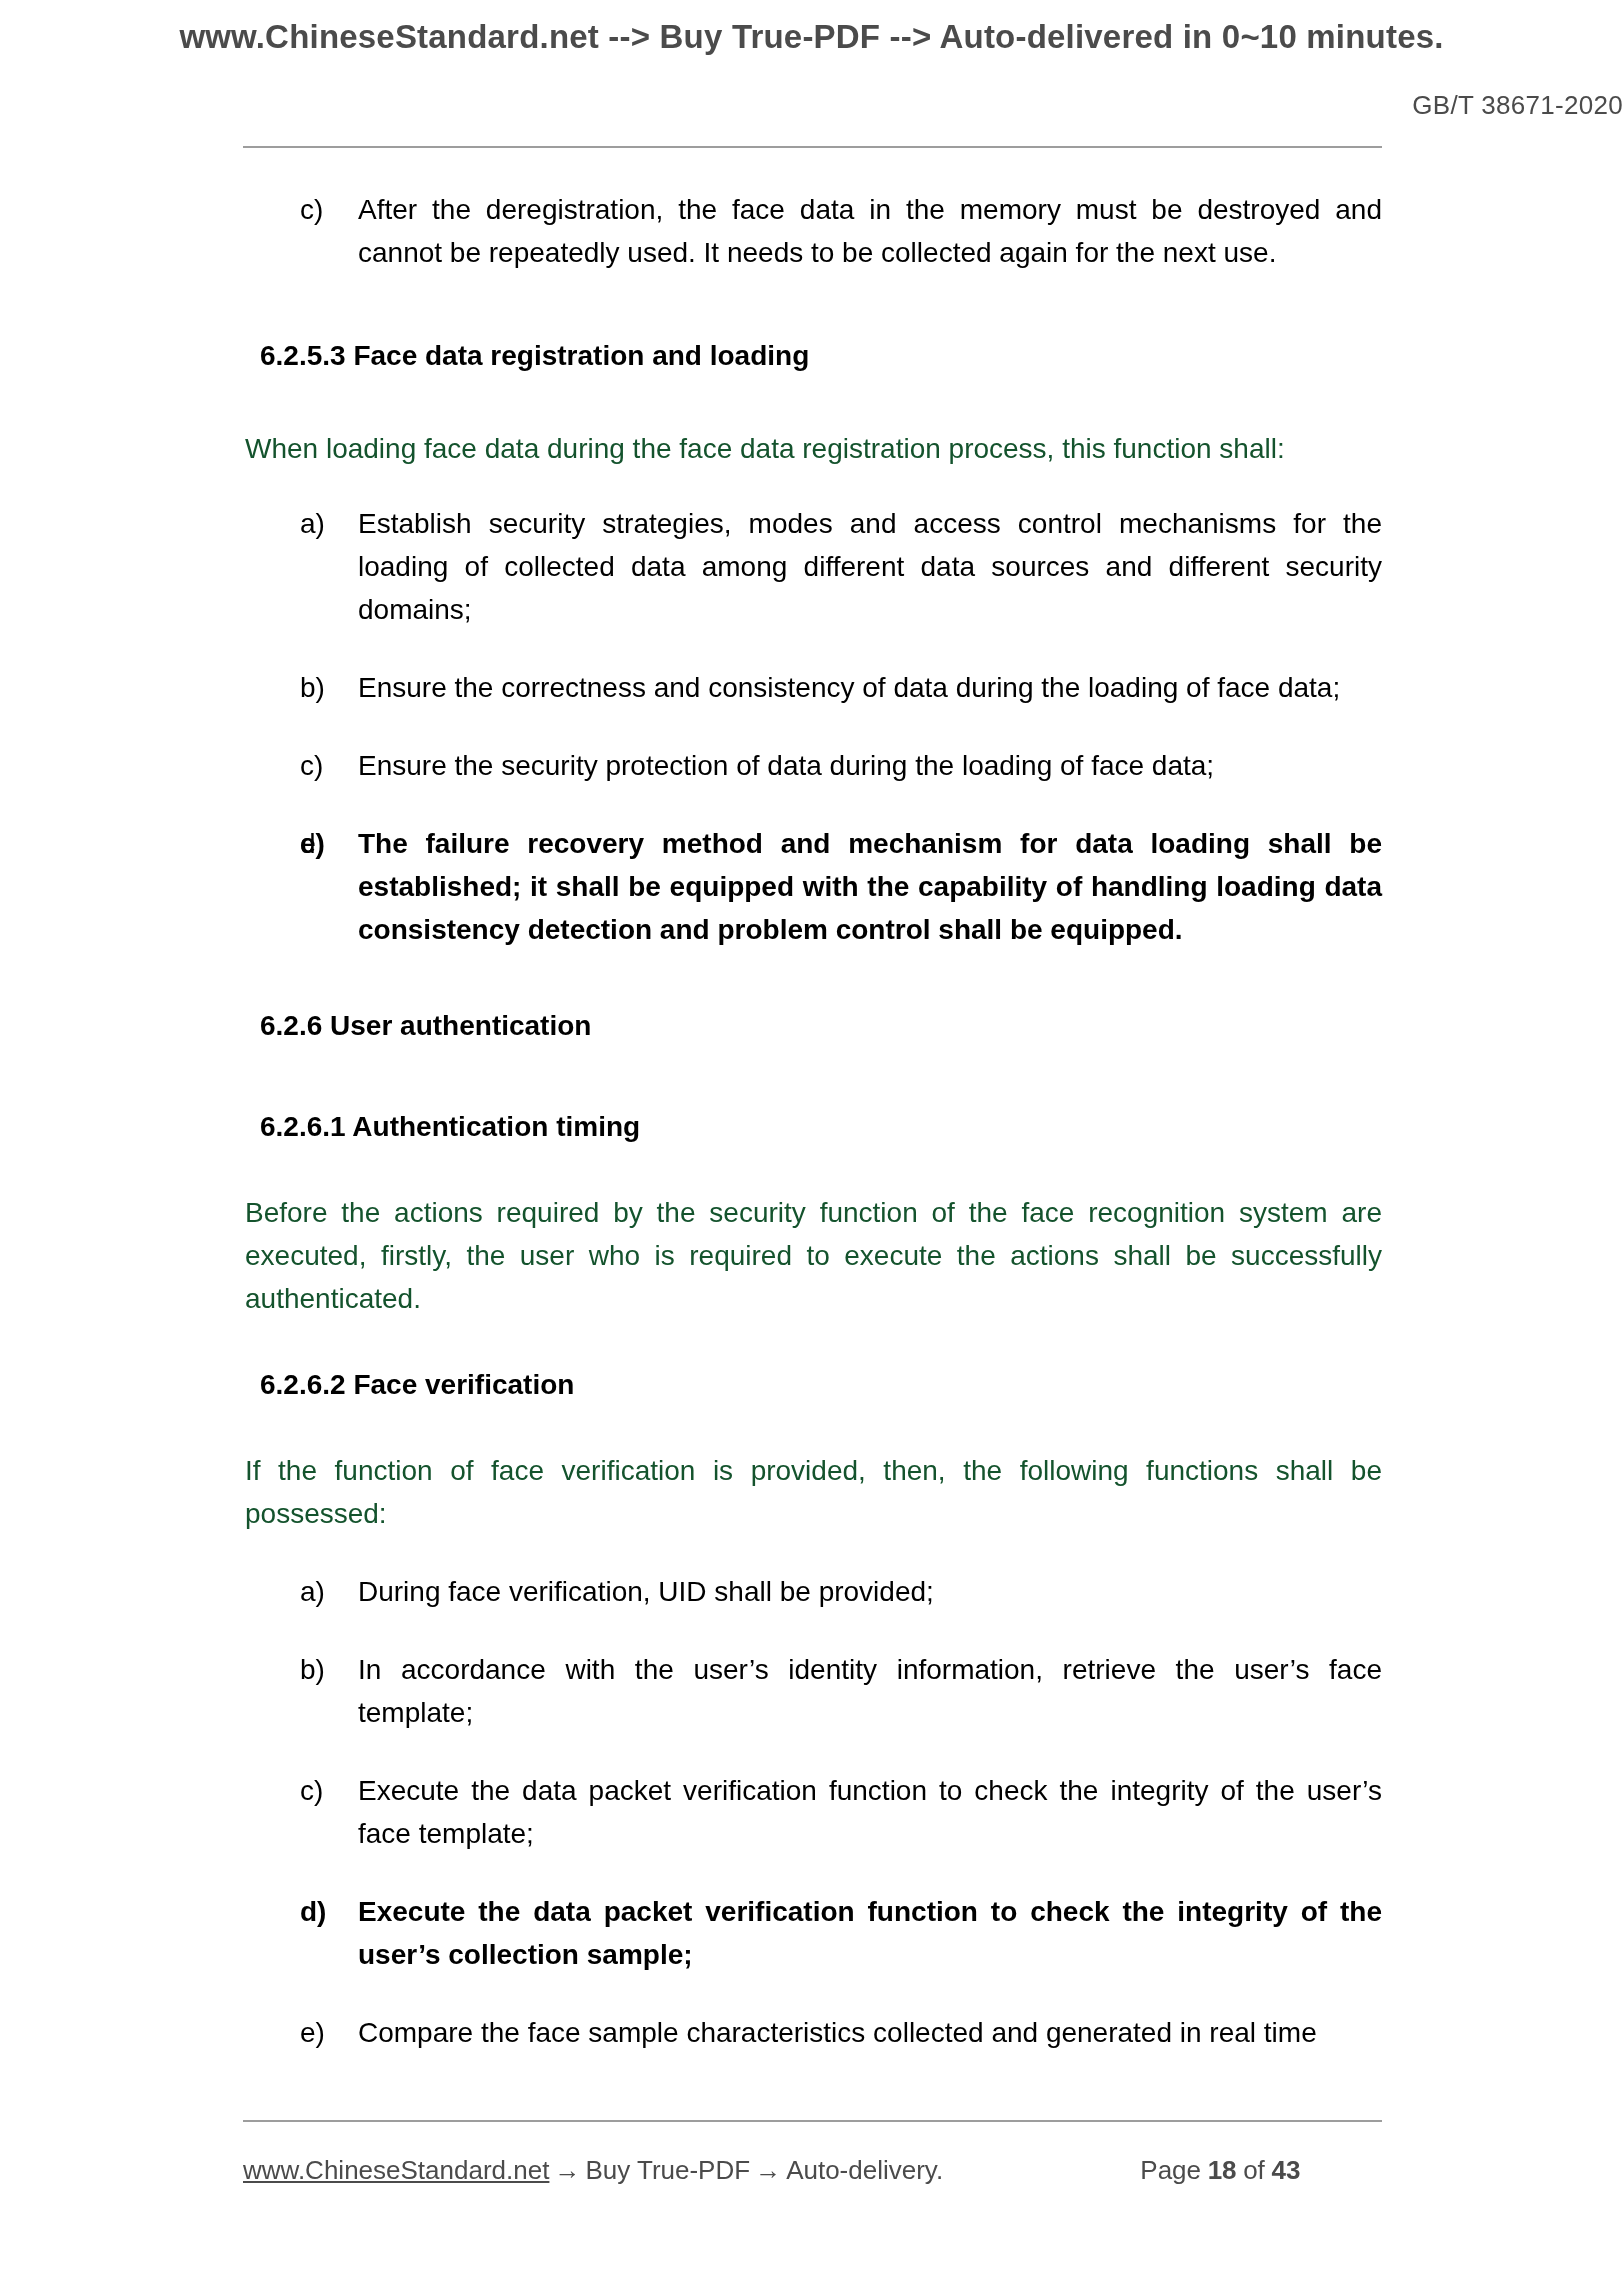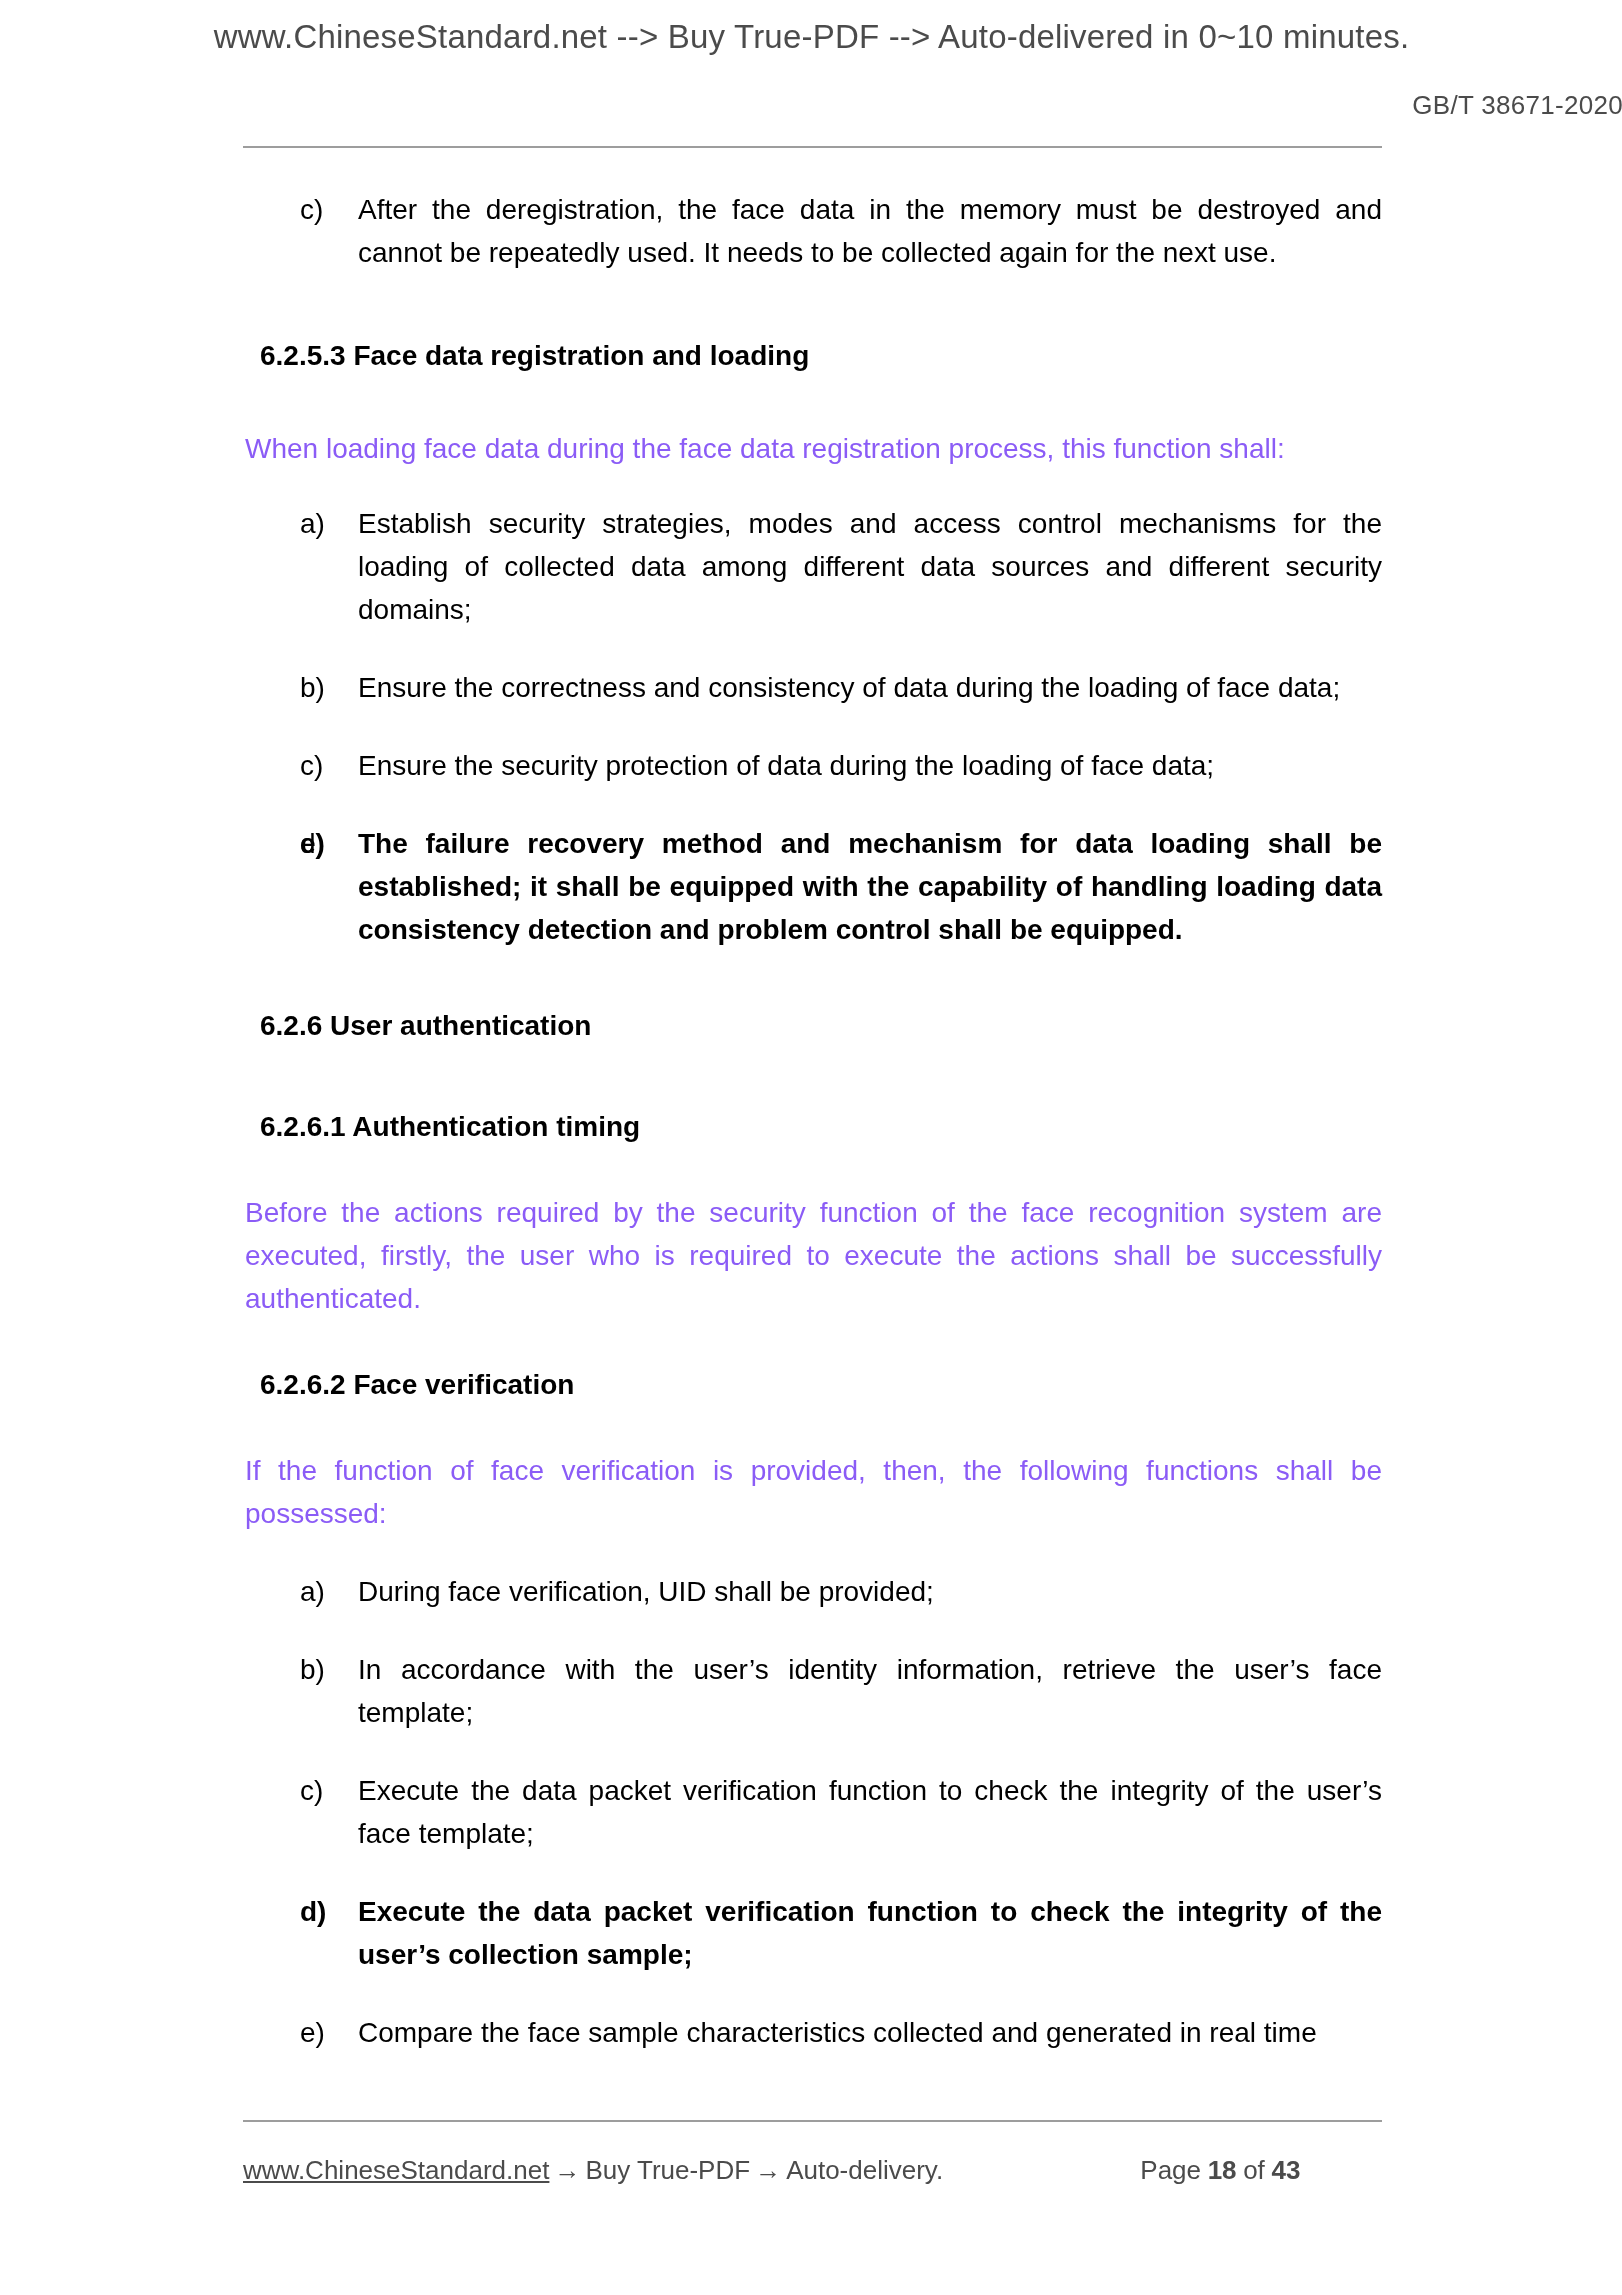--- a/index.html
+++ b/index.html
@@ -24,20 +24,21 @@
   .promo-header {
     position: absolute;
     left: 0;
     top: 18.3px;
     width: 1623px;
     text-align: center;
     color: #4b4b4b;
     font-size: 33px;
     letter-spacing: 0.2px;
     white-space: nowrap;
+    font-weight: bold;
   }
   .doc-code {
     position: absolute;
     left: 0;
     top: 90px;
     width: 1623px;
     text-align: right;
     color: #4b4b4b;
     font-size: 26px;
     letter-spacing: 0.3px;
@@ -58,21 +59,21 @@
     top: 188px;
     width: 1137px;
   }
 
   p.para {
     margin: 0 0 0 0;
     font-size: 28px;
     line-height: 43px;
     text-align: justify;
     text-justify: inter-word;
-    color: #8b5cf6;
+    color: #14532d;
   }
   h3.heading {
     margin: 15px;
     font-size: 28px;
     line-height: 43px;
     font-weight: bold;
     color: #000000;
   }
   .sp-34 { height: 28px; }
   .sp-38 { height: 32px; }

